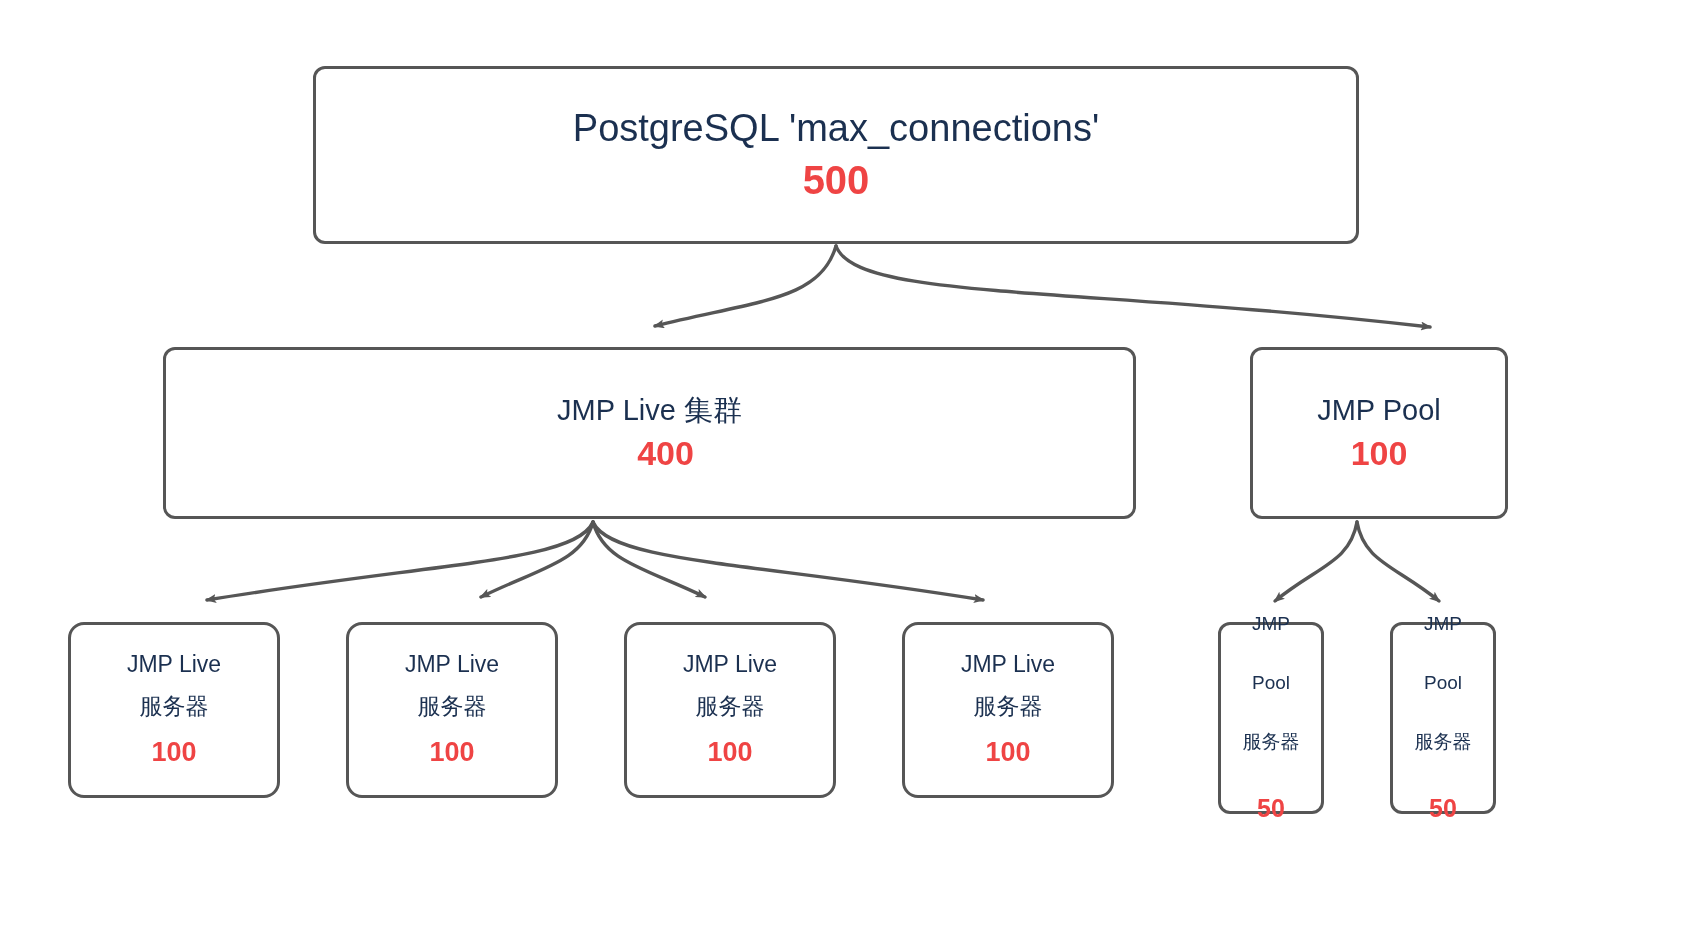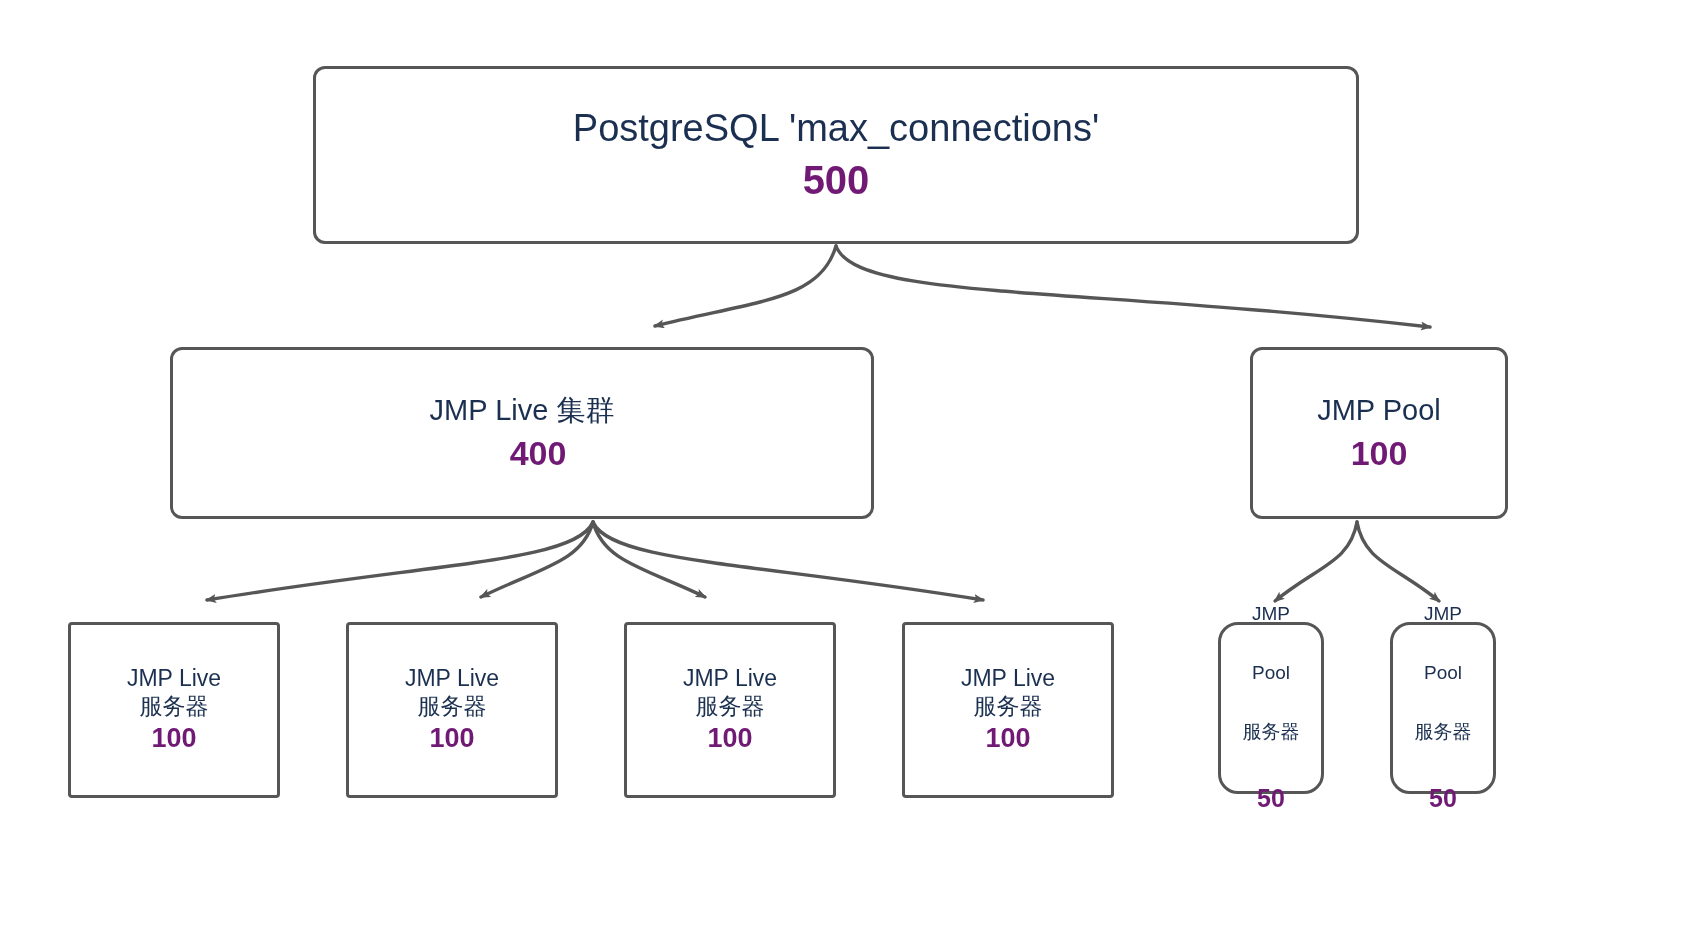--- a/index.html
+++ b/index.html
@@ -41,40 +41,40 @@
     text-align: center;
     line-height: 1.18;
     z-index: 2;
   }
   .node .label {
     color: #1b3050;
     font-weight: 400;
     white-space: nowrap;
   }
   .node .value {
-    color: #701a75;
+    color: #ef4444;
     font-weight: 700;
   }
 
   
   .node.root {
     left: 313px;
     top: 66px;
     width: 1046px;
     height: 178px;
     border-radius: 12px;
   }
   .node.root .label { font-size: 38px; }
   .node.root .value { font-size: 40px; margin-top: 6px; }
 
   
   .node.cluster {
-    left: 170px;
+    left: 163px;
     top: 347px;
-    width: 704px;
+    width: 973px;
     height: 172px;
     border-radius: 12px;
   }
   .node.cluster .label { font-size: 29px; }
   .node.cluster .value { font-size: 34px; margin-top: 5px; margin-left: 32px; }
 
   
   .node.pool {
     left: 1250px;
     top: 347px;
@@ -83,35 +83,36 @@
     border-radius: 12px;
   }
   .node.pool .label { font-size: 29px; }
   .node.pool .value { font-size: 34px; margin-top: 5px; }
 
   
   .node.live-server {
     top: 622px;
     width: 212px;
     height: 176px;
-    border-radius: 4px;
+    border-radius: 16px;
+    gap: 14px;
   }
   .node.live-server .label { font-size: 23px; }
   .node.live-server .value { font-size: 27px; margin-top: 3px; }
   .node.live-server.s0 { left: 68px; }
   .node.live-server.s1 { left: 346px; }
   .node.live-server.s2 { left: 624px; }
   .node.live-server.s3 { left: 902px; }
 
   
   .node.pool-server {
     top: 622px;
     width: 106px;
-    height: 172px;
-    border-radius: 20px;
+    height: 192px;
+    border-radius: 12px;
     gap: 37px;
   }
   .node.pool-server .label { font-size: 19px; }
   .node.pool-server .value { font-size: 25px; margin-top: 3px; }
   .node.pool-server.p0 { left: 1218px; }
   .node.pool-server.p1 { left: 1390px; }
 </style>
 </head>
 <body>
 

